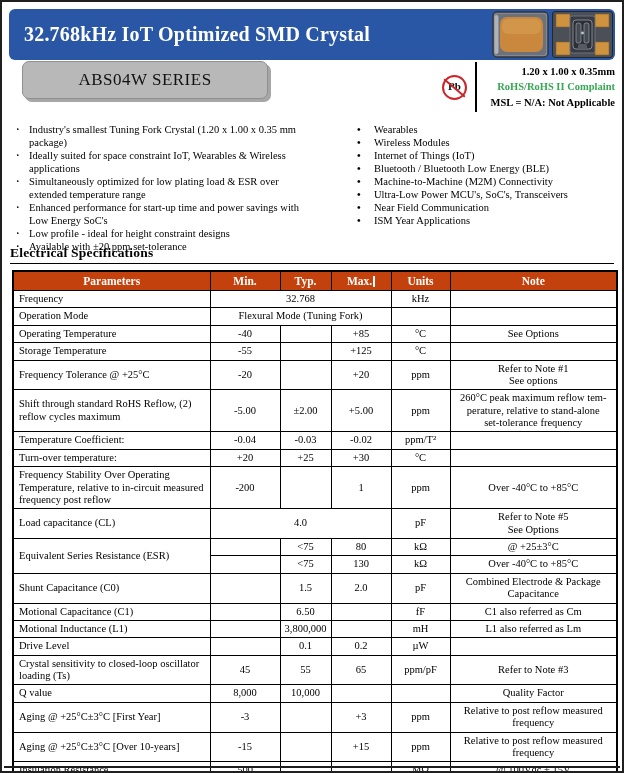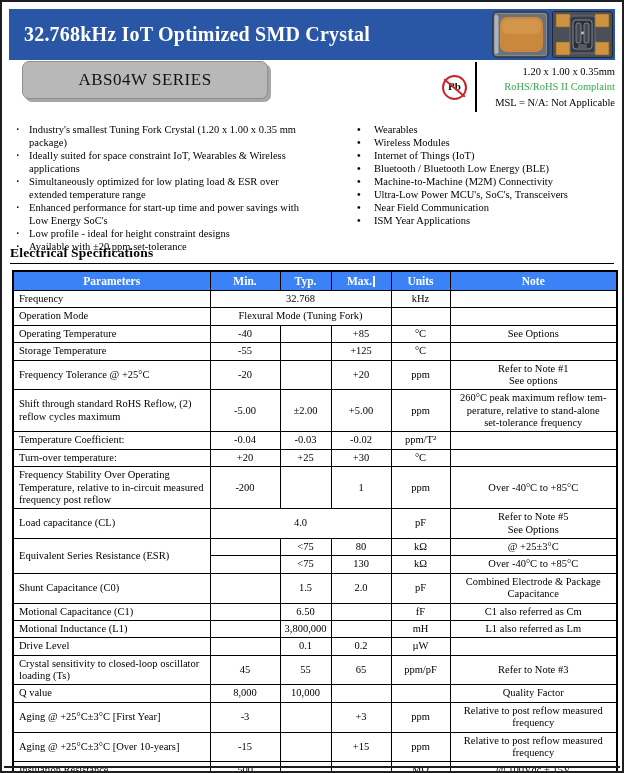--- a/index.html
+++ b/index.html
@@ -5,20 +5,21 @@
   * { margin:0; padding:0; box-sizing:border-box; }
   body { background:#d8d8d8; font-family:"Liberation Serif", serif; }
   .page {
     position:relative; width:624px; height:773px; background:#ffffff;
     border:2px solid #1f1f1f; overflow:hidden;
   }
   
   .banner {
     position:absolute; left:7px; top:7px; right:7px; height:51px;
     background:#2a57a5;
+    border-radius:6px;
   }
   .banner-title {
     color:#ffffff; font-weight:bold; font-size:20px; line-height:51px;
     padding-left:15px; letter-spacing:0.2px;
   }
   .chip1 { position:absolute; top:2px; right:66px; width:57px; height:47px; }
   .chip2 { position:absolute; top:2px; right:2px;  width:61px; height:47px; }
   
   .series-box {
     position:absolute; left:20px; top:59px; width:246px; height:38px;
@@ -37,21 +38,21 @@
     position:absolute; left:0; right:0; top:3px; text-align:center;
     font-size:11px; font-weight:bold; color:#111;
   }
   .pb-slash {
     position:absolute; left:-3px; top:10px; width:27px; height:2px;
     background:#c9252b; transform:rotate(40deg);
   }
   .cert-divider { width:2px; height:50px; background:#000; flex:none; }
   .cert-text {
     width:132px; padding-left:4px; text-align:right;
-    font-size:10.5px; font-weight:normal; line-height:1.45;margin-left:6px;
+    font-size:10.5px; font-weight:bold; line-height:1.45;margin-left:6px;
   }
   .cert-dims { color:#000; }
   .cert-rohs { color:#36a852; }
   .cert-msl  { color:#000; }
   
   .col { position:absolute; top:121px; }
   .col-features { left:8px;  width:294px; }
   .col-apps     { left:345px; width:272px; }
   .col-heading {
     font-size:12.5px; font-weight:bold; letter-spacing:0.3px;
@@ -67,21 +68,21 @@
   .espec-heading {
     font-size:13.5px; font-weight:bold; letter-spacing:0.2px;
     border-bottom:1.5px solid #000; padding-bottom:2px;
   }
   table.spec {
     width:604px; margin:6px auto 0 2px; border-collapse:collapse;
     table-layout:fixed; border:2px solid #000;
   }
   .spec th, .spec td { border:1px solid #000; }
   .spec th {
-    background:#3b82f6; color:#fff; font-size:11.5px; font-weight:bold;
+    background:#c2410c; color:#fff; font-size:11.5px; font-weight:bold;
     padding:3px 2px;
   }
   .spec td {
     font-size:10.5px; padding:2px 3px; text-align:center;
     vertical-align:middle; line-height:1.18; color:#000;
   }
   td.param { text-align:left; padding-left:5px; padding-right:4px; }
   td.note  { white-space:pre-line; }
   .caret {
     display:inline-block; width:2px; height:11px; background:#fff;

